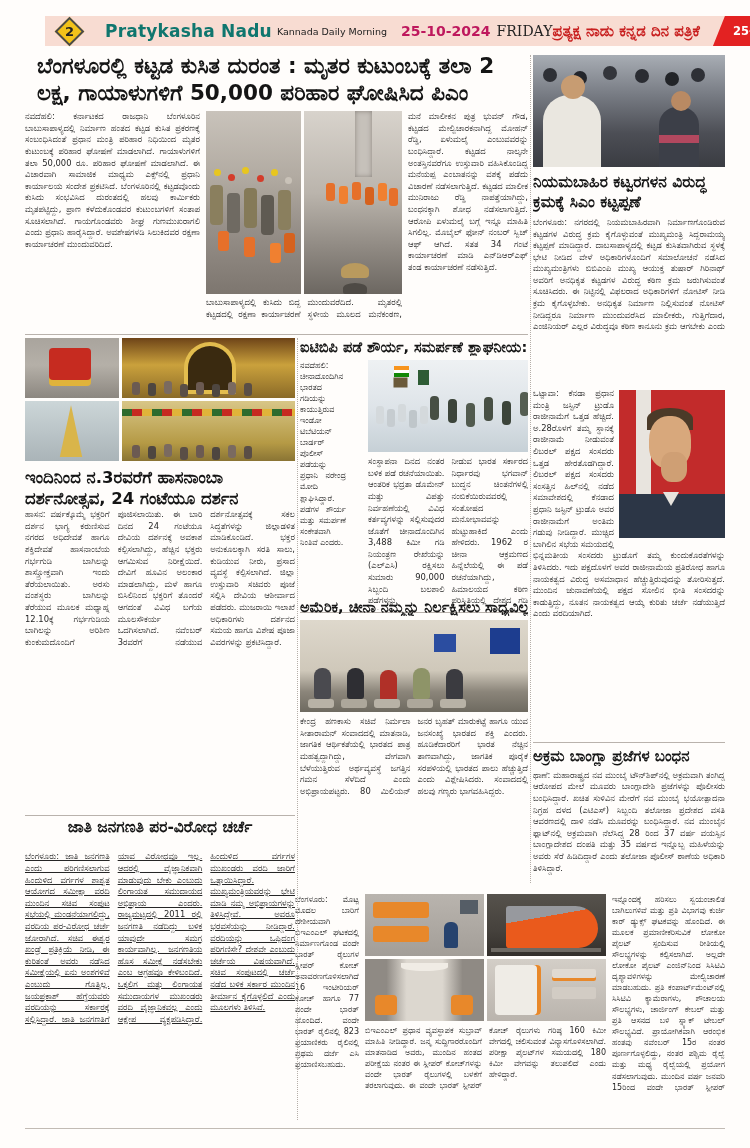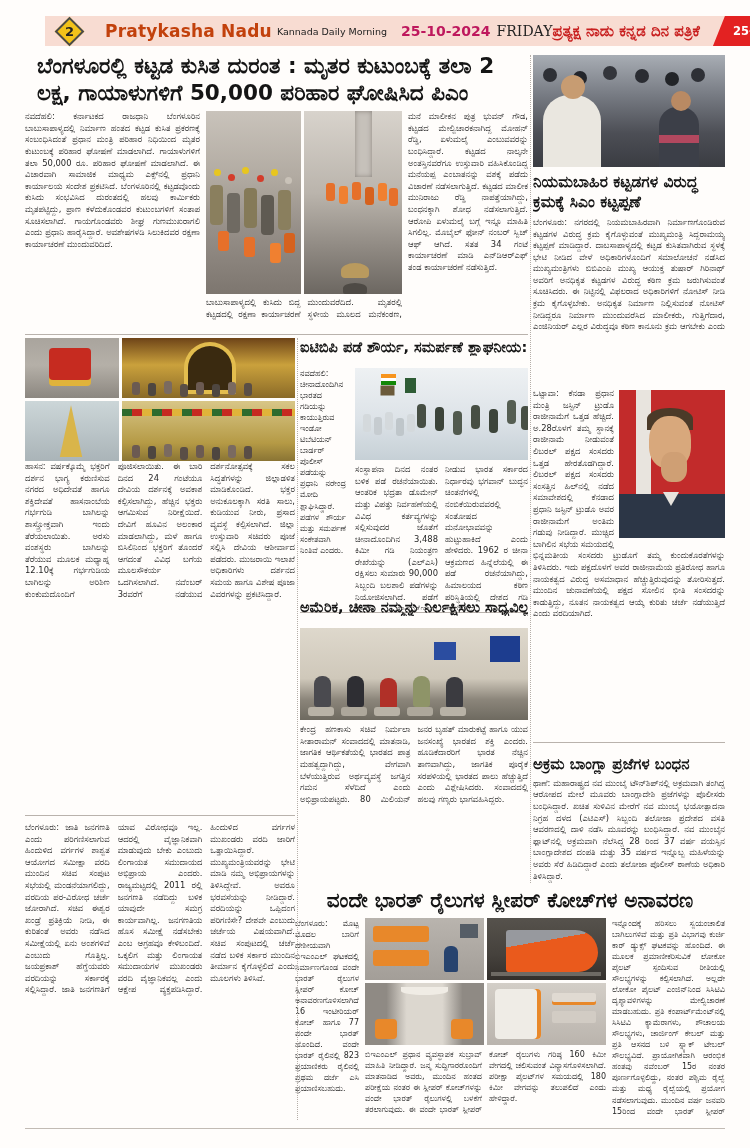--- a/index.html
+++ b/index.html
@@ -7,21 +7,21 @@
   body { font-family:"DejaVu Sans","Liberation Sans",sans-serif; }
   .page { position:relative; width:750px; height:1148px; background:#fffdfb; overflow:hidden; margin:0 auto; }
 
   
   .masthead { position:absolute; left:45px; top:16px; width:680px; height:30px;
     background:#f8dcd2; display:flex; align-items:center; }
   .diamond { width:21px; height:21px; background:#f2c21a; border:2px solid #4a4a4a;
     transform:rotate(45deg); margin:0 15px 0 14px; display:flex; align-items:center; justify-content:center; flex:none; }
   .diamond span { transform:rotate(-45deg); font-weight:bold; font-size:13px; color:#222; }
   .mast-div { width:1px; height:24px; background:#8a8a8a; margin-right:10px; }
-  .mast-title { color:#c2410c; font-weight:bold; font-size:17px; letter-spacing:.2px; white-space:nowrap; }
+  .mast-title { color:#0f766e; font-weight:bold; font-size:17px; letter-spacing:.2px; white-space:nowrap; }
   .mast-sub { color:#222; font-size:9.5px; margin-left:5px; white-space:nowrap; }
   .mast-date { color:#be185d; font-weight:bold; font-size:14px; margin-left:14px; white-space:nowrap; }
   .mast-day { color:#222; font-size:14px; font-family:"DejaVu Serif","Liberation Serif",serif; margin-left:6px; white-space:nowrap; }
   .mast-slogan { color:#c81f1f; font-weight:bold; font-size:15px; margin-left:auto; margin-right:13px; white-space:nowrap; }
   .ribbon { height:30px; background:#e32222; color:#fff; font-weight:bold; font-size:11.5px;
     display:flex; align-items:center; padding:0 14px 0 20px; clip-path:polygon(12px 0,100% 0,100% 100%,0 100%); white-space:nowrap; }
 
   
   .headline { color:#151515; font-weight:bold; }
   .bodytxt { font-size:8.4px; line-height:1.38; color:#262626; text-align:justify; overflow:hidden; }
@@ -67,21 +67,21 @@
   .t-crowd { position:absolute; bottom:3px; left:10px; width:8px; height:13px; border-radius:3px; background:#6b5a52;
     box-shadow:16px 1px 0 #4e4640,32px -1px 0 #7a6a60,48px 2px 0 #5a4e46,64px 0 0 #6b5a52,80px 2px 0 #4e4640,96px 0 0 #7a6a60,112px 1px 0 #5a4e46; }
   .hass-headline { font-size:16.5px; line-height:1.28; margin-top:6px; }
   .hass-body { column-count:3; column-gap:8px; height:296px; }
 
   
   .mid-art { position:absolute; left:300px; width:228px; overflow:hidden; }
   .itbp { top:338px; height:272px; }
   .america { top:598px; height:264px; }
   .mid-headline { font-size:14.5px; line-height:1.25; white-space:nowrap; overflow:hidden; }
-  .mid-row { display:flex; gap:9px; margin-top:12px; }
+  .mid-row { display:flex; gap:22px; margin-top:4px; }
   .mid-side { width:46px; font-size:8px; }
   .mid-main { flex:1; display:flex; flex-direction:column; }
   .mid-fig { height:92px; }
   .mid-twocol { margin-top:4px; column-count:2; column-gap:7px; flex:1; }
   .ph-itbp { background:linear-gradient(180deg,#eef1f3 0%,#dde3e8 55%,#c6d0d6 100%); }
   .itbp-men { position:absolute; top:36px; left:62px; width:9px; height:24px; border-radius:4px; background:#474f44;
     box-shadow:18px 3px 0 #3c443a,36px 7px 0 #515a4e,54px 1px 0 #474f44,72px 5px 0 #3c443a,90px -4px 0 #555e52,104px 2px 0 #474f44; }
   .itbp-white { position:absolute; top:46px; left:8px; width:8px; height:18px; border-radius:3px; background:#d4d9dc;
     box-shadow:11px 3px 0 #c6ccd0,22px -2px 0 #d4d9dc,33px 4px 0 #bfc6ca,44px 0 0 #d4d9dc; }
   .flag-in { position:absolute; left:26px; top:6px; width:15px; height:11px;
@@ -112,27 +112,27 @@
   .trud-body { margin-top:5px; height:306px; }
   .ph-trudeau { float:right; width:106px; height:148px; margin:2px 0 3px 5px;
     background:linear-gradient(90deg,#c22b2b 0 16%,#e8e4de 16% 30%,#c22b2b 30% 100%); }
   .tr-face { position:absolute; left:30px; top:26px; width:42px; height:52px; border-radius:45% 45% 40% 40%; background:#d8a87c; }
   .tr-hair { position:absolute; left:28px; top:18px; width:46px; height:22px; border-radius:50% 50% 0 0; background:#4b3a28; }
   .tr-hand { position:absolute; left:42px; top:62px; width:26px; height:30px; border-radius:40%; background:#cf9f74; }
   .tr-suit { position:absolute; left:0; bottom:0; width:100%; height:44px; background:#2c3646; }
   .tr-collar { position:absolute; left:44px; bottom:32px; width:16px; height:14px; background:#e8e4de; clip-path:polygon(0 0,100% 0,50% 100%); }
 
   .bangla { position:absolute; left:533px; top:747px; width:192px; height:138px; overflow:hidden; }
-  .bangla-headline { font-size:15px; line-height:1.25; white-space:nowrap; overflow:hidden;margin-top:8px; }
+  .bangla-headline { font-size:15px; line-height:1.25; white-space:nowrap; overflow:hidden; }
   .bangla-body { margin-top:4px; height:110px; }
 
   
   .caste { position:absolute; left:25px; top:818px; width:270px; height:322px; overflow:hidden; }
   .caste-headline { font-size:15.5px; line-height:1.25; text-align:center; }
-  .caste-body { margin-top:4px; column-count:3; column-gap:8px; height:292px; }
+  .caste-body { margin-top:14px; column-count:3; column-gap:8px; height:292px;text-decoration:underline; }
 
   
   .vande { position:absolute; left:295px; top:888px; width:430px; height:234px; overflow:hidden; }
   .vande-headline { font-size:20px; line-height:1.2; text-align:center; }
   .vande-row { display:flex; gap:6px; margin-top:6px; height:200px; }
   .vande-left { width:64px; font-size:8px; }
   .vande-mid { width:241px; display:flex; flex-direction:column; }
   .vande-figs { display:grid; grid-template-columns:119px 119px; grid-template-rows:62px 62px; gap:3px; }
   .vande-midtxt { margin-top:4px; column-count:2; column-gap:7px; flex:1; font-size:8px; }
   .vande-right { flex:1; font-size:8px; }
@@ -204,20 +204,21 @@
         <div class="t-crowd"></div>
       </div>
       <div class="fig t3">
         <div class="t3-gopuram"></div>
       </div>
       <div class="fig t4">
         <div class="t4-garland"></div>
         <div class="t-crowd"></div>
       </div>
     </div>
+    <div class="headline hass-headline">ಇಂದಿನಿಂದ ನ.3ರವರೆಗೆ ಹಾಸನಾಂಬಾ ದರ್ಶನೋತ್ಸವ, 24 ಗಂಟೆಯೂ ದರ್ಶನ</div>
     <div class="bodytxt hass-body">ಹಾಸನ: ವರ್ಷಕ್ಕೊಮ್ಮೆ ಭಕ್ತರಿಗೆ ದರ್ಶನ ಭಾಗ್ಯ ಕರುಣಿಸುವ ನಗರದ ಅಧಿದೇವತೆ ಹಾಗೂ ಶಕ್ತಿದೇವತೆ ಹಾಸನಾಂಬೆಯ ಗರ್ಭಗುಡಿ ಬಾಗಿಲನ್ನು ಶಾಸ್ತ್ರೋಕ್ತವಾಗಿ ಇಂದು ತೆರೆಯಲಾಯಿತು. ಅರಸು ವಂಶಸ್ಥರು ಬಾಗಿಲನ್ನು ತೆರೆಯುವ ಮೂಲಕ ಮಧ್ಯಾಹ್ನ 12.10ಕ್ಕೆ ಗರ್ಭಗುಡಿಯ ಬಾಗಿಲನ್ನು ಅರಿಶಿಣ ಕುಂಕುಮದೊಂದಿಗೆ ಪೂಜಿಸಲಾಯಿತು. ಈ ಬಾರಿ ದಿನದ 24 ಗಂಟೆಯೂ ದೇವಿಯ ದರ್ಶನಕ್ಕೆ ಅವಕಾಶ ಕಲ್ಪಿಸಲಾಗಿದ್ದು, ಹೆಚ್ಚಿನ ಭಕ್ತರು ಆಗಮಿಸುವ ನಿರೀಕ್ಷೆಯಿದೆ. ದೇವಿಗೆ ಹೂವಿನ ಅಲಂಕಾರ ಮಾಡಲಾಗಿದ್ದು, ಮಳೆ ಹಾಗೂ ಬಿಸಿಲಿನಿಂದ ಭಕ್ತರಿಗೆ ತೊಂದರೆ ಆಗದಂತೆ ವಿವಿಧ ಬಗೆಯ ಮೂಲಸೌಕರ್ಯ ಒದಗಿಸಲಾಗಿದೆ. ನವೆಂಬರ್ 3ರವರೆಗೆ ನಡೆಯುವ ದರ್ಶನೋತ್ಸವಕ್ಕೆ ಸಕಲ ಸಿದ್ಧತೆಗಳನ್ನು ಜಿಲ್ಲಾಡಳಿತ ಮಾಡಿಕೊಂಡಿದೆ. ಭಕ್ತರ ಅನುಕೂಲಕ್ಕಾಗಿ ಸರತಿ ಸಾಲು, ಕುಡಿಯುವ ನೀರು, ಪ್ರಸಾದ ವ್ಯವಸ್ಥೆ ಕಲ್ಪಿಸಲಾಗಿದೆ. ಜಿಲ್ಲಾ ಉಸ್ತುವಾರಿ ಸಚಿವರು ಪೂಜೆ ಸಲ್ಲಿಸಿ ದೇವಿಯ ಆಶೀರ್ವಾದ ಪಡೆದರು. ಮುಜರಾಯಿ ಇಲಾಖೆ ಅಧಿಕಾರಿಗಳು ದರ್ಶನದ ಸಮಯ ಹಾಗೂ ವಿಶೇಷ ಪೂಜಾ ವಿವರಗಳನ್ನು ಪ್ರಕಟಿಸಿದ್ದಾರೆ.</div>
   </div>
 
   <div class="mid-art itbp">
     <div class="headline mid-headline">ಐಟಿಬಿಪಿ ಪಡೆ ಶೌರ್ಯ, ಸಮರ್ಪಣೆ ಶ್ಲಾಘನೀಯ: ಪ್ರಧಾನಿ</div>
     <div class="mid-row">
       <div class="bodytxt mid-side">ನವದೆಹಲಿ: ಚೀನಾದೊಂದಿಗಿನ ಭಾರತದ ಗಡಿಯನ್ನು ಕಾಯುತ್ತಿರುವ ಇಂಡೋ ಟಿಬೆಟಿಯನ್ ಬಾರ್ಡರ್ ಪೊಲೀಸ್ ಪಡೆಯನ್ನು ಪ್ರಧಾನಿ ನರೇಂದ್ರ ಮೋದಿ ಶ್ಲಾಘಿಸಿದ್ದಾರೆ. ಪಡೆಗಳ ಶೌರ್ಯ ಮತ್ತು ಸಮರ್ಪಣೆ ಸಂಕೇತವಾಗಿ ನಿಂತಿವೆ ಎಂದರು.</div>
       <div class="mid-main">
         <div class="fig mid-fig ph-itbp">
           <div class="flag-in"></div>
@@ -248,21 +249,21 @@
 
   <div class="cm">
     <div class="fig ph-cm">
       <div class="cm-heads"></div>
       <div class="cm-white"></div>
       <div class="cm-head"></div>
       <div class="cm-woman"></div>
       <div class="cm-woman-head"></div>
       <div class="cm-sari"></div>
     </div>
-    <div class="headline cm-headline">ನಿಯಮಬಾಹಿರ ಕಟ್ಟಡಗಳ ವಿರುದ್ಧ ಕ್ರಮಕ್ಕೆ ಸಿಎಂ ಕಟ್ಟಪ್ಪಣೆ</div>
+    <div class="headline cm-headline">ನಿಯಮಬಾಹಿರ ಕಟ್ವರಗಳನ ವಿರುದ್ಧ ಕ್ರಮಕ್ಕೆ ಸಿಎಂ ಕಟ್ಟಪ್ಪಣೆ</div>
     <div class="bodytxt cm-body">ಬೆಂಗಳೂರು: ನಗರದಲ್ಲಿ ನಿಯಮಬಾಹಿರವಾಗಿ ನಿರ್ಮಾಣಗೊಂಡಿರುವ ಕಟ್ಟಡಗಳ ವಿರುದ್ಧ ಕ್ರಮ ಕೈಗೊಳ್ಳುವಂತೆ ಮುಖ್ಯಮಂತ್ರಿ ಸಿದ್ದರಾಮಯ್ಯ ಕಟ್ಟಪ್ಪಣೆ ಮಾಡಿದ್ದಾರೆ. ದಾಬಸಾಪಾಳ್ಯದಲ್ಲಿ ಕಟ್ಟಡ ಕುಸಿತವಾಗಿರುವ ಸ್ಥಳಕ್ಕೆ ಭೇಟಿ ನೀಡಿದ ವೇಳೆ ಅಧಿಕಾರಿಗಳೊಂದಿಗೆ ಸಮಾಲೋಚನೆ ನಡೆಸಿದ ಮುಖ್ಯಮಂತ್ರಿಗಳು ಬಿಬಿಎಂಪಿ ಮುಖ್ಯ ಆಯುಕ್ತ ತುಷಾರ್ ಗಿರಿನಾಥ್ ಅವರಿಗೆ ಅನಧಿಕೃತ ಕಟ್ಟಡಗಳ ವಿರುದ್ಧ ಕಠಿಣ ಕ್ರಮ ಜರುಗಿಸುವಂತೆ ಸೂಚಿಸಿದರು. ಈ ನಿಟ್ಟಿನಲ್ಲಿ ವಿಫಲರಾದ ಅಧಿಕಾರಿಗಳಿಗೆ ನೋಟಿಸ್ ನೀಡಿ ಕ್ರಮ ಕೈಗೊಳ್ಳಬೇಕು. ಅನಧಿಕೃತ ನಿರ್ಮಾಣ ನಿಲ್ಲಿಸುವಂತೆ ನೋಟಿಸ್ ನೀಡಿದ್ದರೂ ನಿರ್ಮಾಣ ಮುಂದುವರೆಸಿದ ಮಾಲೀಕರು, ಗುತ್ತಿಗೆದಾರ, ಎಂಜಿನಿಯರ್ ಎಲ್ಲರ ವಿರುದ್ಧವೂ ಕಠಿಣ ಕಾನೂನು ಕ್ರಮ ಆಗಬೇಕು ಎಂದು ಸಿಎಂ ಆಗ್ರಹಿಸಿದರು. ಸಚಿವ ಬೈರತಿ ಸುರೇಶ್, ಬಿಬಿಎಂಪಿ ಆಯುಕ್ತರು ಮತ್ತು ಅಧಿಕಾರಿಗಳು ಈ ಸಂದರ್ಭದಲ್ಲಿ ಉಪಸ್ಥಿತರಿದ್ದರು.</div>
   </div>
 
   <div class="trud">
     <div class="bodytxt trud-body">
       <span class="fig ph-trudeau" style="display:block">
         <span class="tr-hair"></span>
         <span class="tr-face"></span>
         <span class="tr-hand"></span>
         <span class="tr-suit"></span>
@@ -275,25 +276,25 @@
   <div class="rule-h" style="left:533px;top:742px;width:192px;"></div>
 
   <div class="bangla">
     <div class="headline bangla-headline">ಅಕ್ರಮ ಬಾಂಗ್ಲಾ ಪ್ರಜೆಗಳ ಬಂಧನ</div>
     <div class="bodytxt bangla-body">ಥಾಣೆ: ಮಹಾರಾಷ್ಟ್ರದ ನವ ಮುಂಬೈ ಟೌನ್‌ಶಿಪ್‌ನಲ್ಲಿ ಅಕ್ರಮವಾಗಿ ತಂಗಿದ್ದ ಆರೋಪದ ಮೇಲೆ ಮೂವರು ಬಾಂಗ್ಲಾದೇಶಿ ಪ್ರಜೆಗಳನ್ನು ಪೊಲೀಸರು ಬಂಧಿಸಿದ್ದಾರೆ. ಖಚಿತ ಸುಳಿವಿನ ಮೇರೆಗೆ ನವ ಮುಂಬೈ ಭಯೋತ್ಪಾದನಾ ನಿಗ್ರಹ ದಳದ (ಎಟಿಎಸ್) ಸಿಬ್ಬಂದಿ ತಲೋಜಾ ಪ್ರದೇಶದ ವಸತಿ ಆವರಣದಲ್ಲಿ ದಾಳಿ ನಡೆಸಿ ಮೂವರನ್ನು ಬಂಧಿಸಿದ್ದಾರೆ. ನವ ಮುಂಬೈನ ಫ್ಲಾಟ್‌ನಲ್ಲಿ ಅಕ್ರಮವಾಗಿ ನೆಲೆಸಿದ್ದ 28 ರಿಂದ 37 ವರ್ಷ ವಯಸ್ಸಿನ ಬಾಂಗ್ಲಾದೇಶದ ದಂಪತಿ ಮತ್ತು 35 ವರ್ಷದ ಇನ್ನೊಬ್ಬ ಮಹಿಳೆಯನ್ನು ಅವರು ಸೆರೆ ಹಿಡಿದಿದ್ದಾರೆ ಎಂದು ತಲೋಜಾ ಪೊಲೀಸ್ ಠಾಣೆಯ ಅಧಿಕಾರಿ ತಿಳಿಸಿದ್ದಾರೆ.</div>
   </div>
 
   <div class="rule-h" style="left:25px;top:815px;width:270px;"></div>
 
   <div class="caste">
+    <div class="headline caste-headline">ಜಾತಿ ಜನಗಣತಿ ಪರ-ವಿರೋಧ ಚರ್ಚೆ</div>
     <div class="bodytxt caste-body">ಬೆಂಗಳೂರು: ಜಾತಿ ಜನಗಣತಿ ಎಂದು ಪರಿಗಣಿಸಲಾಗುವ ಹಿಂದುಳಿದ ವರ್ಗಗಳ ಶಾಶ್ವತ ಆಯೋಗದ ಸಮೀಕ್ಷಾ ವರದಿ ಮುಂದಿನ ಸಚಿವ ಸಂಪುಟ ಸಭೆಯಲ್ಲಿ ಮಂಡನೆಯಾಗಲಿದ್ದು, ವರದಿಯ ಪರ-ವಿರೋಧ ಚರ್ಚೆ ಜೋರಾಗಿದೆ. ಸಚಿವ ಈಶ್ವರ ಖಂಡ್ರೆ ಪ್ರತಿಕ್ರಿಯೆ ನೀಡಿ, ಈ ಕುರಿತಂತೆ ಅವರು ನಡೆಸಿದ ಸಮೀಕ್ಷೆಯಲ್ಲಿ ಏನು ಅಂಶಗಳಿವೆ ಎಂಬುದು ಗೊತ್ತಿಲ್ಲ. ಜಯಪ್ರಕಾಶ್ ಹೆಗ್ಡೆಯವರು ವರದಿಯನ್ನು ಸರ್ಕಾರಕ್ಕೆ ಸಲ್ಲಿಸಿದ್ದಾರೆ. ಜಾತಿ ಜನಗಣತಿಗೆ ಯಾವ ವಿರೋಧವೂ ಇಲ್ಲ. ಆದರಲ್ಲಿ ವೈಜ್ಞಾನಿಕವಾಗಿ ಮಾಡುವುದು ಬೇಕು ಎಂಬುದು ಲಿಂಗಾಯತ ಸಮುದಾಯದ ಅಭಿಪ್ರಾಯ ಎಂದರು. ರಾಜ್ಯಮಟ್ಟದಲ್ಲಿ 2011 ರಲ್ಲಿ ಜನಗಣತಿ ನಡೆದಿದ್ದು ಬಳಿಕ ಯಾವುದೇ ಸಮಗ್ರ ಕಾರ್ಯವಾಗಿಲ್ಲ. ಜನಗಣತಿಯ ಹೊಸ ಸಮೀಕ್ಷೆ ನಡೆಸಬೇಕು ಎಂಬ ಆಗ್ರಹವೂ ಕೇಳಿಬಂದಿದೆ. ಒಕ್ಕಲಿಗ ಮತ್ತು ಲಿಂಗಾಯತ ಸಮುದಾಯಗಳ ಮುಖಂಡರು ವರದಿ ವೈಜ್ಞಾನಿಕವಲ್ಲ ಎಂದು ಆಕ್ಷೇಪ ವ್ಯಕ್ತಪಡಿಸಿದ್ದಾರೆ. ಹಿಂದುಳಿದ ವರ್ಗಗಳ ಮುಖಂಡರು ವರದಿ ಜಾರಿಗೆ ಒತ್ತಾಯಿಸಿದ್ದಾರೆ. ಮುಖ್ಯಮಂತ್ರಿಯವರನ್ನು ಭೇಟಿ ಮಾಡಿ ನಮ್ಮ ಅಭಿಪ್ರಾಯಗಳನ್ನು ತಿಳಿಸಿದ್ದೇವೆ. ಅವರೂ ಭರವಸೆಯನ್ನು ನೀಡಿದ್ದಾರೆ. ವರದಿಯನ್ನು ಒಪ್ಪಿದಂಗ ಪರಿಗಣಿಸೇ? ದೇಶವೇ ಎಂಬುದು ಚರ್ಚೆಯ ವಿಷಯವಾಗಿದೆ. ಸಚಿವ ಸಂಪುಟದಲ್ಲಿ ಚರ್ಚೆ ನಡೆದ ಬಳಿಕ ಸರ್ಕಾರ ಮುಂದಿನ ತೀರ್ಮಾನ ಕೈಗೊಳ್ಳಲಿದೆ ಎಂದು ಮೂಲಗಳು ತಿಳಿಸಿವೆ.</div>
   </div>
 
   <div class="vande">
-    <div class="headline vande-headline">ವಂದೇ ಭಾರತ್ ರೈಲುಗಳ ಸ್ಲೀಪರ್ ಕೋಚ್‌ಗಳ ಅನಾವರಣ</div>
     <div class="vande-row">
       <div class="bodytxt vande-left">ಬೆಂಗಳೂರು: ಮೊಟ್ಟ ಮೊದಲ ಬಾರಿಗೆ ದೇಶೀಯವಾಗಿ ಬಿಇಎಂಎಲ್ ಘಟಕದಲ್ಲಿ ನಿರ್ಮಾಣಗೊಂಡ ವಂದೇ ಭಾರತ್ ರೈಲುಗಳ ಸ್ಲೀಪರ್ ಕೋಚ್ ಅನಾವರಣಗೊಳಿಸಲಾಗಿದೆ. 16 ಇಂಟೀರಿಯರ್ ಕೋಚ್ ಹಾಗೂ 77 ವಂದೇ ಭಾರತ್ ಹೊಂದಿದೆ. ವಂದೇ ಭಾರತ್ ರೈಲಿನಲ್ಲಿ 823 ಪ್ರಯಾಣಿಕರು ರೈಲಿನಲ್ಲಿ ಪ್ರಥಮ ದರ್ಜೆ ಎಸಿ ಪ್ರಯಾಣಿಸಬಹುದು.</div>
       <div class="vande-mid">
         <div class="vande-figs">
           <div class="fig ph-int1">
             <div class="berth"></div>
             <div class="int1-person"></div>
             <div class="int1-window"></div>
           </div>
           <div class="fig ph-ext">

